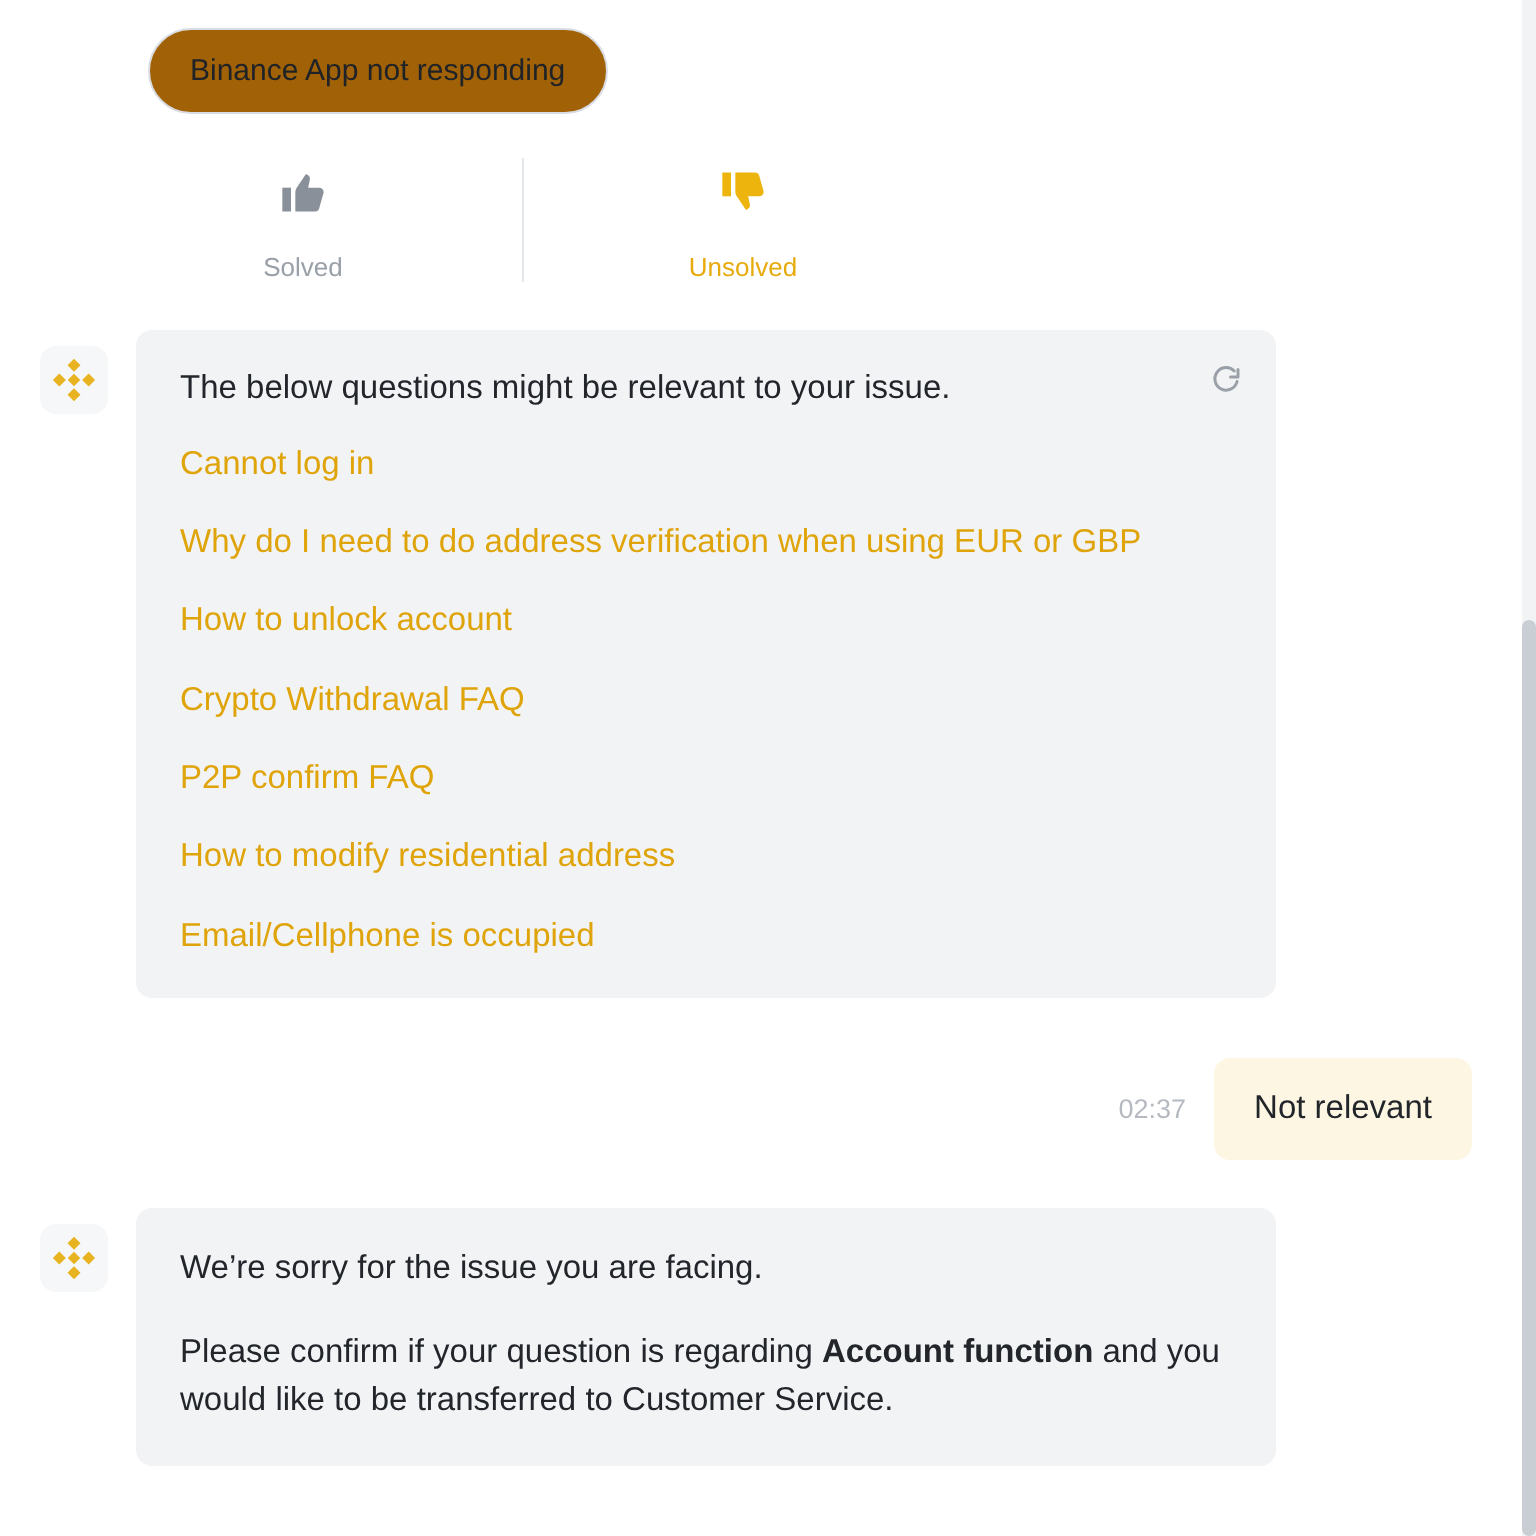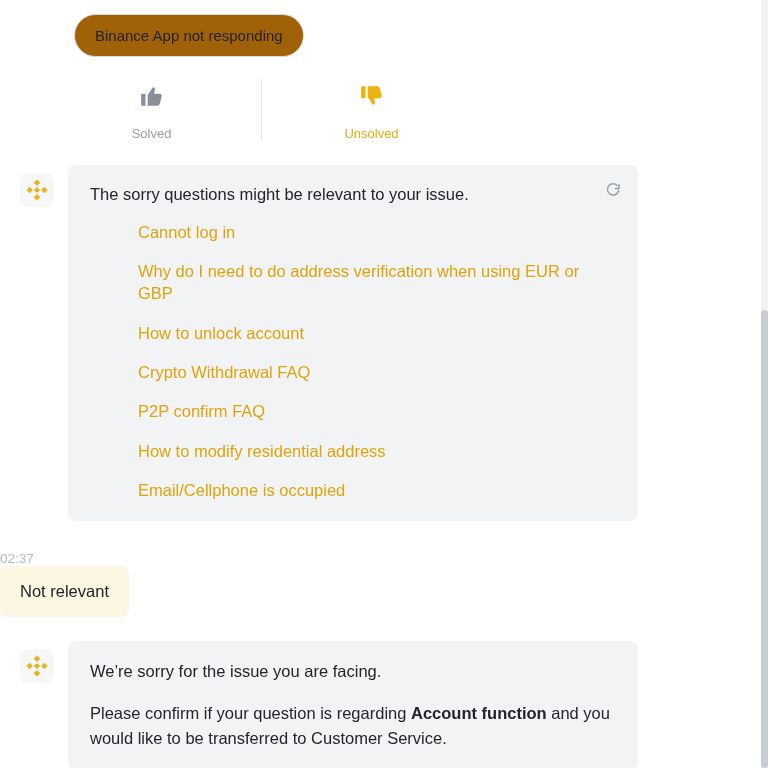--- a/index.html
+++ b/index.html
@@ -116,41 +116,40 @@
     right: 14px;
     width: 22px;
     height: 22px;
     color: #9aa0a8;
     cursor: pointer;
     display: flex;
     align-items: center;
     justify-content: center;
   }
 
-  .faq-list { margin-top: 14px; margin-left: 48px; }
+  .faq-list { margin-top: 14px; }
   .faq-link {
     display: block;
     color: #e0a40b;
     font-size: 16.5px;
     line-height: 1.35;
     margin-top: 17px;
     cursor: pointer;
     text-decoration: none;
     max-width: 520px;
   }
   .faq-link:first-child { margin-top: 4px; }
 
   
   .user-row {
     display: flex;
-    align-items: flex-start;
+    align-items: center;
     justify-content: flex-end;
     margin-top: 30px;
     padding-right: 32px;
-    flex-direction: column;
   }
   .timestamp {
     color: #b5bac1;
     font-size: 13.5px;
     margin-right: 14px;
   }
   .user-bubble {
     background: #fdf6e3;
     color: #22262b;
     font-size: 16.5px;
@@ -229,21 +228,21 @@
             <rect x="1.5" y="9.5" width="5" height="5" transform="rotate(45 4 12)"></rect>
             <rect x="17.5" y="9.5" width="5" height="5" transform="rotate(45 20 12)"></rect>
             <rect x="9.5" y="17.5" width="5" height="5" transform="rotate(45 12 20)"></rect>
             <rect x="9.6" y="9.6" width="4.8" height="4.8" transform="rotate(45 12 12)"></rect>
           </g>
         </svg>
       </span>
     </div>
 
     <div class="bubble wide">
-      <p class="bubble-text">The sorry questions might be relevant to your issue.</p>
+      <p class="bubble-text">The below questions might be relevant to your issue.</p>
 
       <div class="refresh-btn">
         <svg width="18" height="18" viewBox="0 0 24 24" fill="none" stroke="currentColor" stroke-width="2" stroke-linecap="round" stroke-linejoin="round" aria-hidden="true">
           <polyline points="20 5 20 10 15 10"></polyline>
           <path d="M19.4 13a7.5 7.5 0 1 1-1.9-7"></path>
         </svg>
       </div>
 
       <div class="faq-list">
         <a class="faq-link">Cannot log in</a>

